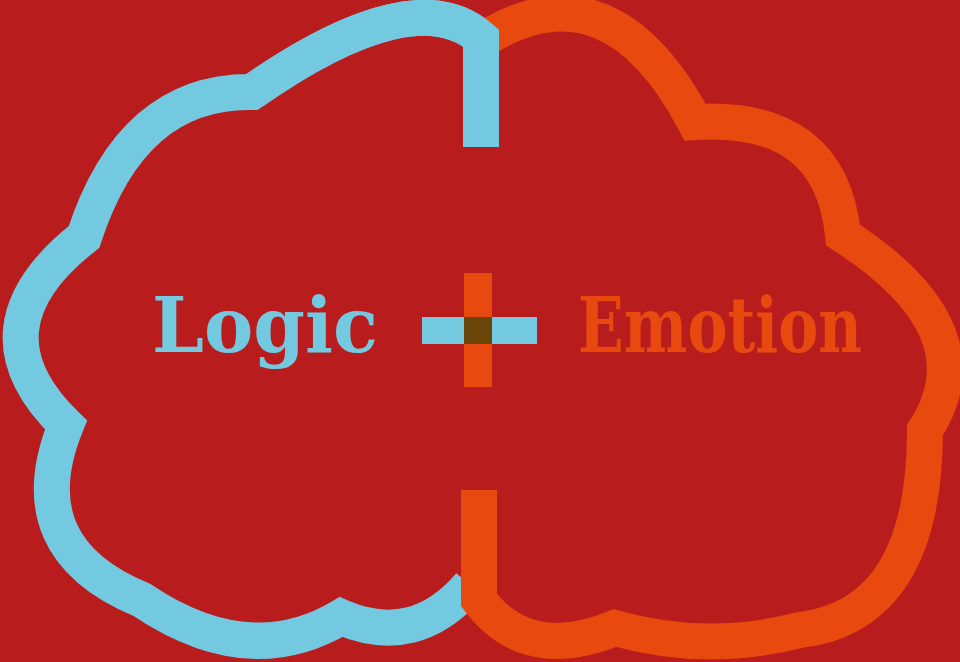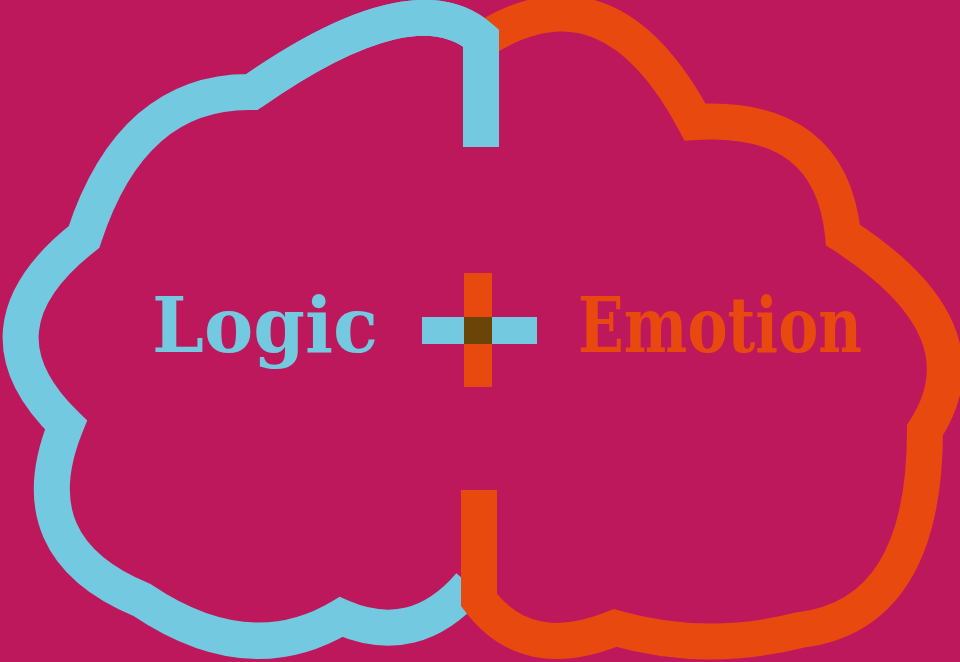--- a/index.html
+++ b/index.html
@@ -10,21 +10,21 @@
   body {
     width: 960px;
     height: 662px;
     overflow: hidden;
     font-family: "DejaVu Serif", "Liberation Serif", serif;
   }
   .stage {
     position: relative;
     width: 960px;
     height: 662px;
-    background: #be185d;
+    background: #b91c1c;
   }
   svg { display: block; }
   .outline {
     fill: none;
     stroke-width: 36;
     stroke-linecap: butt;
     stroke-linejoin: miter;
     stroke-miterlimit: 6;
   }
   .half-label {

